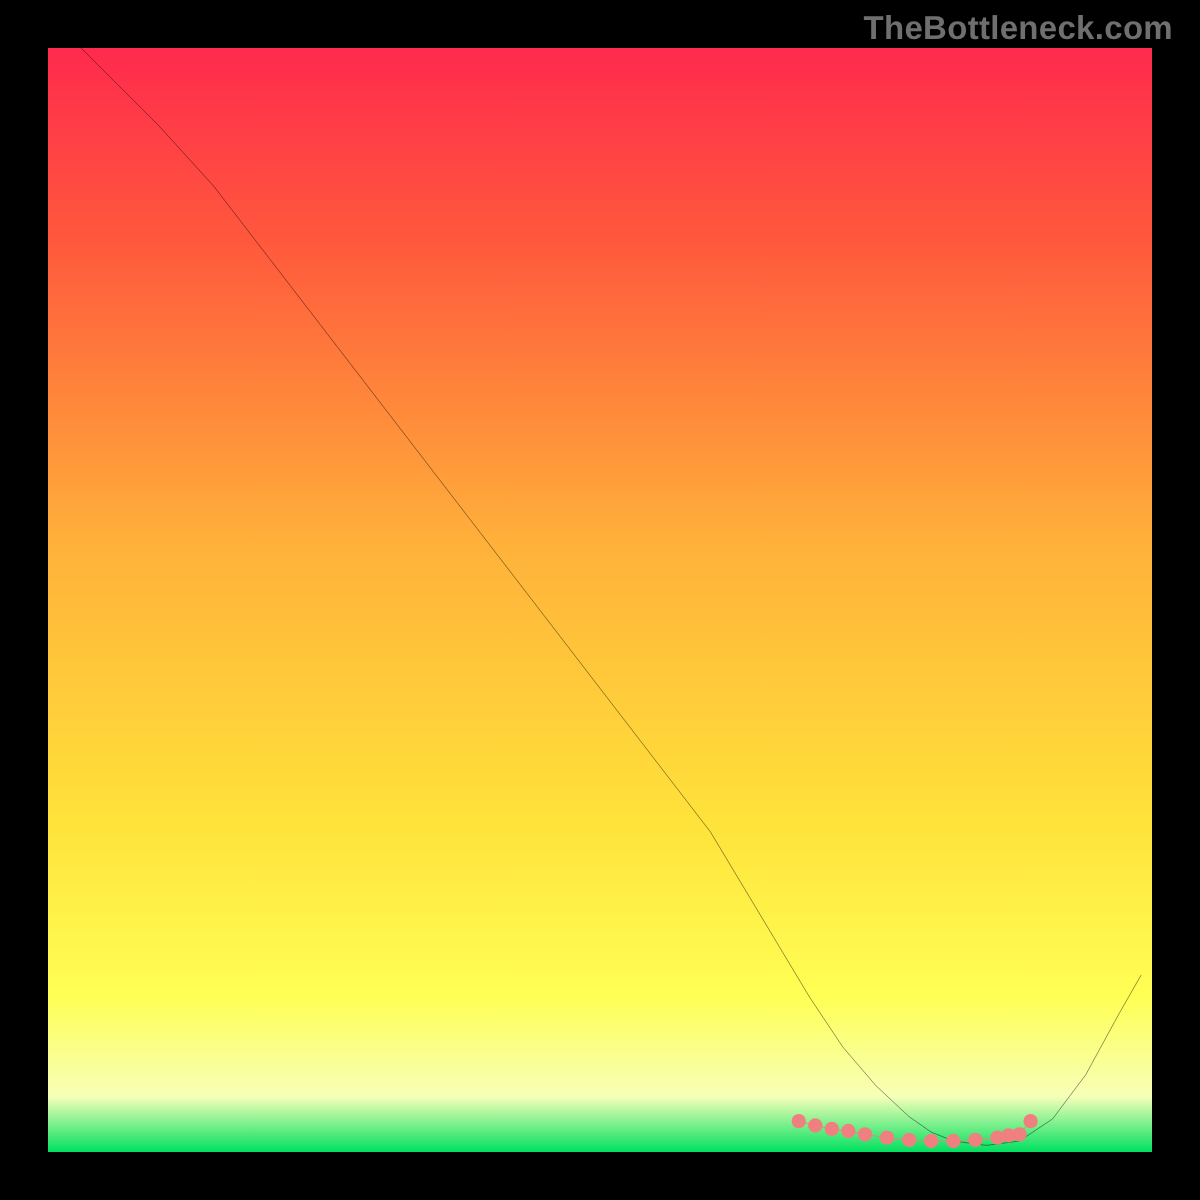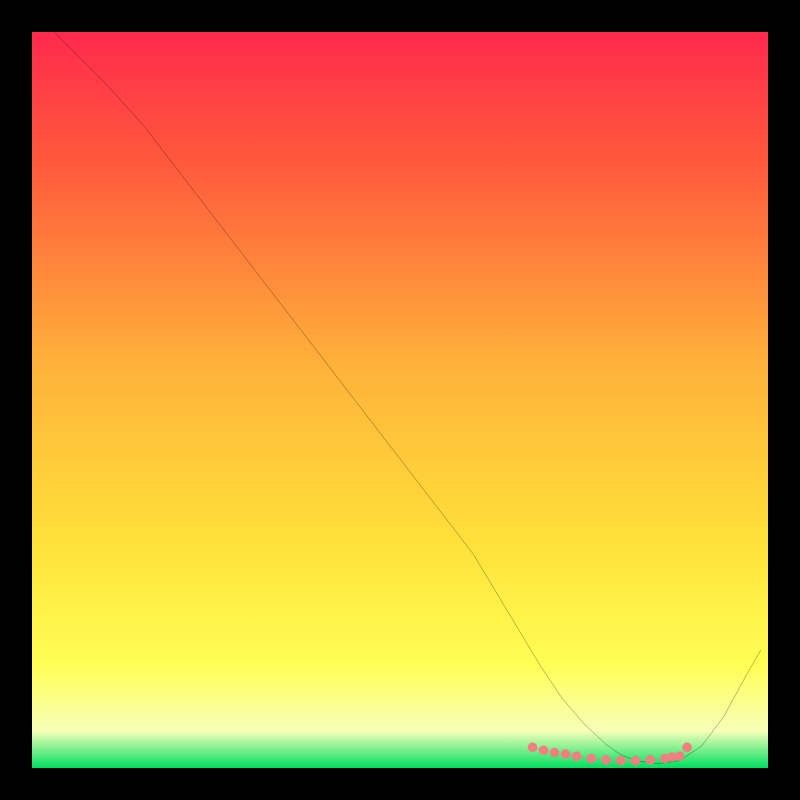--- a/index.html
+++ b/index.html
@@ -39,20 +39,21 @@
     width: 736px;
     height: 736px;
     display: block;
   }
 </style>
 </head>
 <body>
 
 <div class="frame">
 
+  <div class="watermark">TheBottleneck.com</div>
 
   <div class="plot-wrap">
     <svg class="plot" viewBox="0 0 100 100" preserveAspectRatio="none">
       <defs>
         <linearGradient id="bg-grad" x1="0" y1="0" x2="0" y2="1">
           <stop offset="0%" stop-color="#ff2a4d"></stop>
           <stop offset="18%" stop-color="#ff5a3c"></stop>
           <stop offset="45%" stop-color="#ffb13a"></stop>
           <stop offset="70%" stop-color="#ffe23a"></stop>
           <stop offset="86%" stop-color="#ffff55"></stop>

